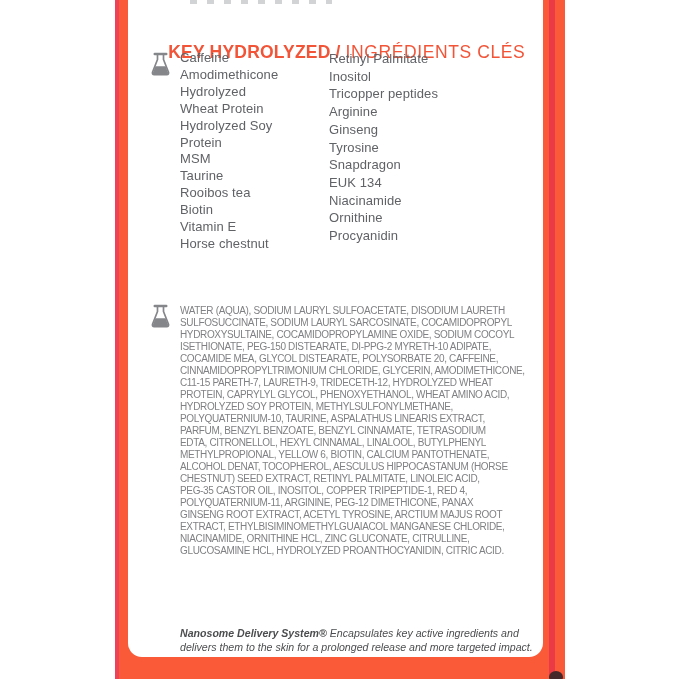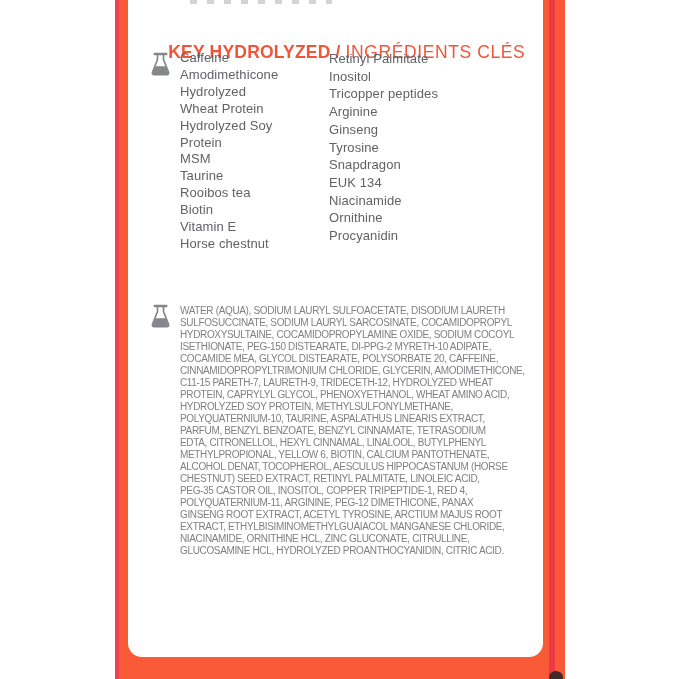--- a/index.html
+++ b/index.html
@@ -122,17 +122,21 @@
 METHYLPROPIONAL, YELLOW 6, BIOTIN, CALCIUM PANTOTHENATE,
 ALCOHOL DENAT, TOCOPHEROL, AESCULUS HIPPOCASTANUM (HORSE
 CHESTNUT) SEED EXTRACT, RETINYL PALMITATE, LINOLEIC ACID,
 PEG-35 CASTOR OIL, INOSITOL, COPPER TRIPEPTIDE-1, RED 4,
 POLYQUATERNIUM-11, ARGININE, PEG-12 DIMETHICONE, PANAX
 GINSENG ROOT EXTRACT, ACETYL TYROSINE, ARCTIUM MAJUS ROOT
 EXTRACT, ETHYLBISIMINOMETHYLGUAIACOL MANGANESE CHLORIDE,
 NIACINAMIDE, ORNITHINE HCL, ZINC GLUCONATE, CITRULLINE,
 GLUCOSAMINE HCL, HYDROLYZED PROANTHOCYANIDIN, CITRIC ACID.</div>
 
+  <div class="note">
+    <span class="brand">Nanosome Delivery System®</span>
+    <span>Encapsulates key active ingredients and delivers them to the skin for a prolonged release and more targeted impact.</span>
+  </div>
 
   <div class="edge-right"></div>
   <div class="bottom-dot"></div>
 
 </div>
 
 </body></html>

